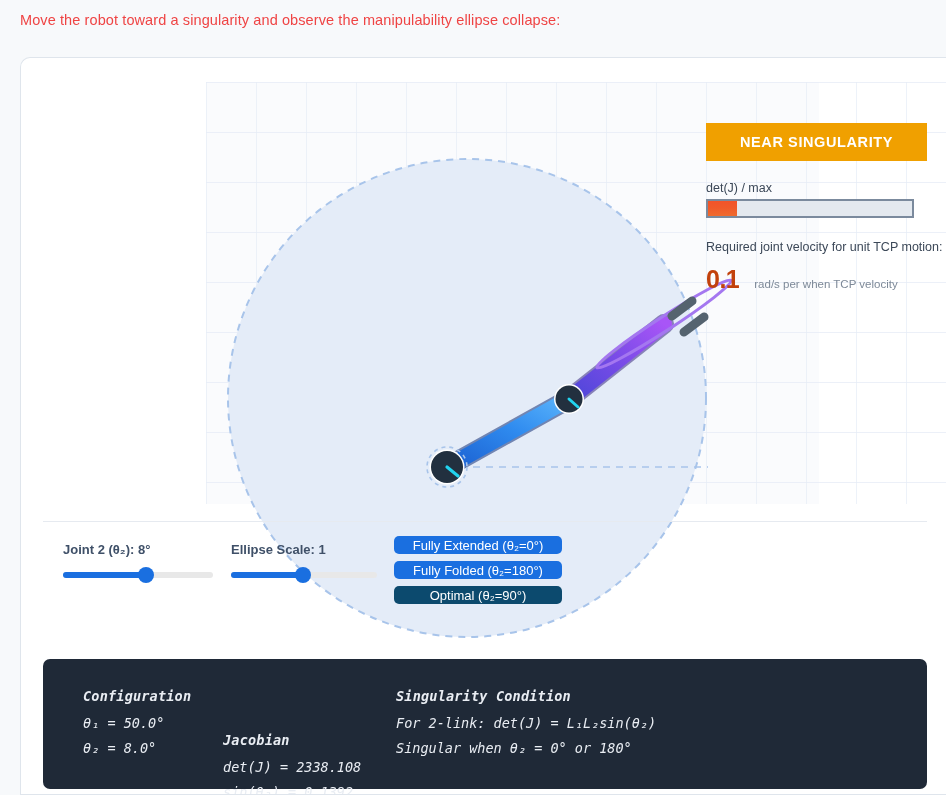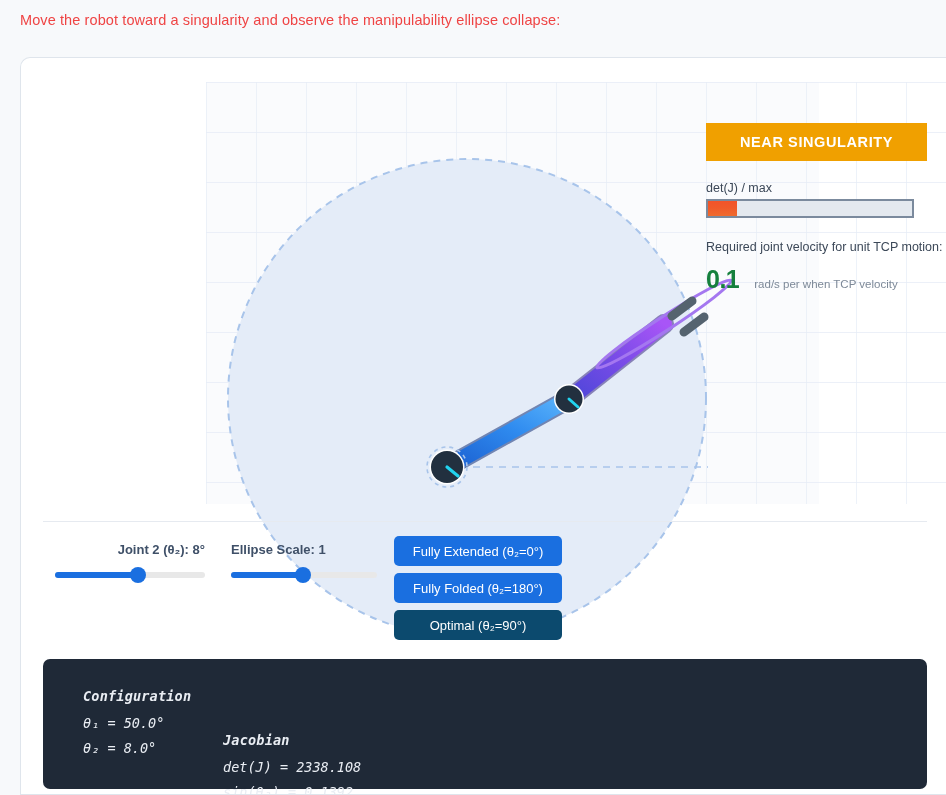--- a/index.html
+++ b/index.html
@@ -91,21 +91,21 @@
     color: #3c4858;
   }
   .vel-row {
     margin-top: 11px;
     display: flex;
     align-items: baseline;
   }
   .vel-num {
     font-size: 25px;
     font-weight: bold;
-    color: #15803d;
+    color: #c2410c;
     letter-spacing: -0.5px;
   }
   .vel-unit {
     margin-left: 15px;
     font-size: 11.5px;
     color: #7d8998;
   }
 
   
   .divider {
@@ -147,21 +147,21 @@
     border-radius: 50%;
     background: #1a6fe0;
   }
 
   .btn-col {
     position: absolute;
     left: 351px; top: -6px;
     width: 168px;
   }
   .btn {
-    width: 168px; height: 30px;
+    width: 168px; height: 18px;
     border-radius: 5px;
     color: #ffffff;
     font-size: 13px;
     display: flex;
     align-items: center;
     justify-content: center;
     margin-bottom: 7px;
     white-space: nowrap;
   }
   .btn.primary { background: #1a6fe0; }
@@ -267,21 +267,21 @@
           <span class="vel-num">0.1</span>
           <span class="vel-unit">rad/s per when TCP velocity</span>
         </div>
       </div>
     </div>
 
     <div class="divider"></div>
 
     <div class="controls">
 
-      <div class="ctrl-group" style="left:12px; width:150px;text-align:right;">
+      <div class="ctrl-group" style="left:20px; width:150px;">
         <div class="ctrl-label">Joint 2 (θ₂): 8°</div>
         <div class="slider">
           <div class="fill" id="j2fill" style="width: 55%;"></div>
           <div class="thumb" id="j2thumb" style="left: 55%;"></div>
         </div>
       </div>
 
       <div class="ctrl-group" style="left:188px; width:146px;">
         <div class="ctrl-label">Ellipse Scale: 1</div>
         <div class="slider">
@@ -301,16 +301,21 @@
         <div class="info-col" style="left: 40px;">
           <div class="hd">Configuration</div>
           <div class="ln">θ₁ = 50.0°</div>
           <div class="ln">θ₂ = 8.0°</div>
         </div>
         <div class="info-col" style="left: 180px; margin-top: 44px;">
           <div class="hd">Jacobian</div>
           <div class="ln">det(J) = 2338.108</div>
           <div class="ln">sin(θ₂) = 0.1392</div>
         </div>
+        <div class="info-col" style="left: 353px;">
+          <div class="hd">Singularity Condition</div>
+          <div class="ln">For 2-link: det(J) = L₁L₂sin(θ₂)</div>
+          <div class="ln">Singular when θ₂ = 0° or 180°</div>
+        </div>
       </div>
 
   </div>
 </div>
 
 </body></html>

